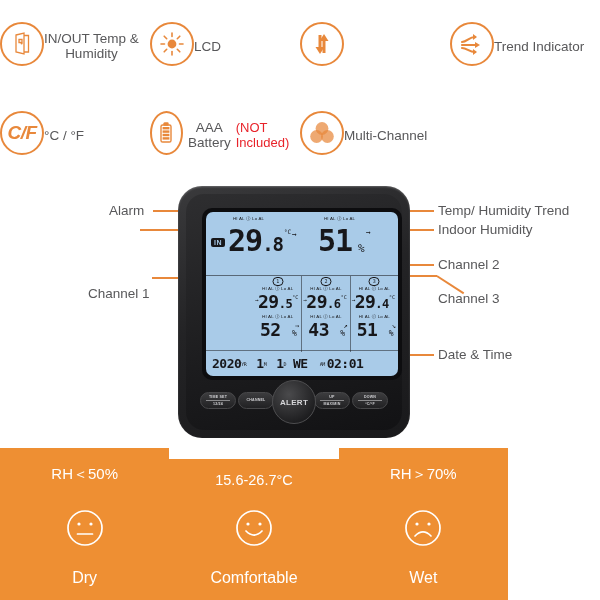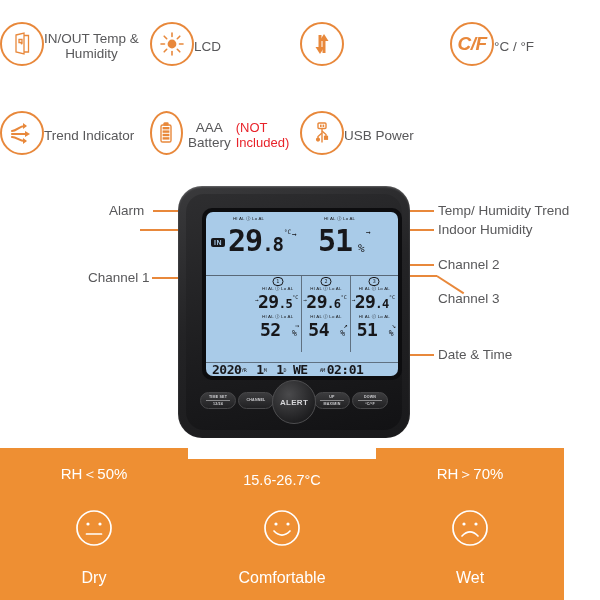--- a/index.html
+++ b/index.html
@@ -127,21 +127,21 @@
   .ch-hum {
     position: absolute; top: 45px; left: 6px;
     font-size: 18px; font-weight: bold; line-height: 18px; letter-spacing: -.5px;
   }
   .ch-pct { position: absolute; left: 38px; top: 53px; font-size: 8px; }
   .ch-arrow-l { position: absolute; left: 1px; top: 20px; font-size: 6px; }
   .ch-arrow-r { position: absolute; right: 2px; top: 46px; font-size: 7px; }
 
   
   .datebar {
-    position: absolute; left: 0; bottom: 0; width: 100%; height: 14px;
+    position: absolute; left: 0; bottom: 0; width: 100%; height: 26px;
     border-top: 1px solid rgba(23,23,26,.5);
     display: flex; align-items: center; padding: 0 6px;
     font-size: 13px; font-weight: bold; letter-spacing: -.5px;
   }
   .dsub { font-size: 5px; font-weight: normal; vertical-align: bottom; }
   .dsup { font-size: 5px; font-weight: normal; vertical-align: top; }
 
   
   .btn-row { position: absolute; left: 12px; bottom: 12px; width: 192px; height: 32px; }
   .btn {
@@ -167,21 +167,21 @@
 
   
   .callout { position: absolute; font-size: 13.5px; color: #58585a; white-space: nowrap; }
   .cline { position: absolute; height: 1.6px; background: #E8883B; }
   .cdot { position: absolute; width: 4.5px; height: 4.5px; border-radius: 50%; background: #E8883B; }
   .cdiag { position: absolute; background: #E8883B; height: 1.6px; transform-origin: left center; }
 
   
   .comfort {
     position: absolute; left: 0; top: 448px;
-    width: 564px; height: 152px;
+    width: 508px; height: 152px;
     background: #ffffff;
     display: grid;
     grid-template-columns: 1fr 1fr 1fr;
     grid-template-rows: 52px 56px 44px;
     gap: 0;
   }
   .cell {
     background: #EE8F33; color: #ffffff;
     display: flex; flex-direction: column;
     align-items: center; justify-content: center;
@@ -234,84 +234,81 @@
         <path d="M16.5 22 V9 h-3 V22 z"></path>
         <path d="M15 3 L19.5 10 h-9 z"></path>
         <path d="M9.5 4 V17 h3 V4 z"></path>
         <path d="M11 23 L6.5 16 h9 z"></path>
       </svg>
     </div>
   </div>
 
   <div class="feature">
     <div class="fico">
-      <span class="cf-text">C/F</span>
-    </div>
-    <div class="flabel">°C / °F</div>
-  </div>
-
-  <div class="feature">
-    <div class="fico">
       <svg width="28" height="26" viewBox="0 0 28 26" fill="none" stroke="#E8883B" stroke-width="2.1" stroke-linecap="round">
         <path d="M4 11 C9 11 11 6 17 6"></path>
         <path d="M4 14 h14"></path>
         <path d="M4 17 C9 17 11 21 17 21"></path>
         <path d="M15 3 l4 3 -4 3" fill="#E8883B" stroke="none"></path>
         <path d="M17 11 l5 3 -5 3" fill="#E8883B" stroke="none"></path>
         <path d="M15 18 l4 3 -4 3" fill="#E8883B" stroke="none"></path>
       </svg>
     </div>
     <div class="flabel">Trend Indicator</div>
+  </div>
+
+  <div class="feature">
+    <div class="fico">
+      <span class="cf-text">C/F</span>
+    </div>
+    <div class="flabel">°C / °F</div>
   </div>
 
   <div class="feature">
     <div class="fico">
       <svg width="26" height="26" viewBox="0 0 26 26" fill="none" stroke="#E8883B" stroke-width="1.4">
         <rect x="8" y="5" width="10" height="17" rx="1.6"></rect>
         <rect x="11" y="3" width="4" height="2" rx=".6" fill="#E8883B"></rect>
         <g fill="#E8883B" stroke="none">
           <rect x="9.6" y="7" width="6.8" height="2.4"></rect>
           <rect x="9.6" y="10.4" width="6.8" height="2.4"></rect>
           <rect x="9.6" y="13.8" width="6.8" height="2.4"></rect>
           <rect x="9.6" y="17.2" width="6.8" height="2.4"></rect>
         </g>
       </svg>
     </div>
     <div class="flabel">AAA Battery</div>
     <div class="fnote">(NOT Included)</div>
   </div>
 
-
-  <div class="feature">
-    <div class="fico">
-      <svg width="24" height="26" viewBox="0 0 24 26" fill="none" stroke="#E8883B" stroke-width="1.4">
-        <rect x="8" y="3" width="8" height="5.5" rx="1"></rect>
-        <line x1="12" y1="8.5" x2="12" y2="22.5"></line>
-        <path d="M12 13 L8 16.5 L8 19"></path>
-        <path d="M12 11 L16 14.5 L16 17"></path>
-        <circle cx="8" cy="19.6" r="1.4" fill="#E8883B"></circle>
-        <rect x="14.6" y="16.4" width="2.8" height="2.8" fill="#E8883B"></rect>
-        <rect x="10" y="4.6" width="1.6" height="2.4" fill="#E8883B" stroke="none"></rect>
-        <rect x="12.6" y="4.6" width="1.6" height="2.4" fill="#E8883B" stroke="none"></rect>
-      </svg>
-    </div>
-    <div class="flabel">USB Power</div>
-  </div>
+  <div class="feature">
+    <div class="fico">
+      <svg width="28" height="24" viewBox="0 0 28 24">
+        <g fill="#E8883B" fill-opacity=".72">
+          <circle cx="14" cy="7.5" r="6.4"></circle>
+          <circle cx="8.6" cy="15.5" r="6.4"></circle>
+          <circle cx="19.4" cy="15.5" r="6.4"></circle>
+        </g>
+      </svg>
+    </div>
+    <div class="flabel">Multi-Channel</div>
+  </div>
+
 </div>
 
 <div class="diagram">
 
   <div class="callout" style="left:109px; top:25px;">Alarm</div>
   <div class="cline" style="left:153px; top:32px; width:94px;"></div>
   <div class="cdot" style="left:245px; top:30px;"></div>
 
   <div class="cline" style="left:140px; top:51px; width:83px;"></div>
   <div class="cdot" style="left:221px; top:49px;"></div>
 
-  <div class="callout" style="left:88px; top:92px;">Channel 1</div>
+  <div class="callout" style="left:88px; top:108px;">Channel 1</div>
   <div class="cline" style="left:152px; top:99px; width:63px;"></div>
   <div class="cdot" style="left:213px; top:97px;"></div>
 
   <div class="cdot" style="left:354px; top:30px;"></div>
   <div class="cline" style="left:356px; top:32px; width:78px;"></div>
   <div class="callout" style="left:438px; top:25px;">Temp/ Humidity Trend</div>
 
   <div class="cdot" style="left:334px; top:49px;"></div>
   <div class="cline" style="left:336px; top:51px; width:98px;"></div>
   <div class="callout" style="left:438px; top:44px;">Indoor Humidity</div>
@@ -372,21 +369,21 @@
 
             <div class="ch">
               <div class="ch-num seg">2</div>
               <div class="micro ch-alrow">HI AL ⓘ Lo AL</div>
               <div class="seg ch-arrow-l">→</div>
               <div class="ch-temp seg">
                 <span>29</span><span class="dec">.6</span>
               </div>
               <div class="ch-unit seg">°C</div>
               <div class="micro ch-alrow2">HI AL ⓘ Lo AL</div>
-              <div class="ch-hum seg">54</div>
+              <div class="ch-hum seg">43</div>
               <div class="ch-pct seg">%</div>
               <div class="seg ch-arrow-r">↗</div>
             </div>
 
             <div class="ch">
               <div class="ch-num seg">3</div>
               <div class="micro ch-alrow">HI AL ⓘ Lo AL</div>
               <div class="seg ch-arrow-l">→</div>
               <div class="ch-temp seg">
                 <span>29</span><span class="dec">.4</span>

